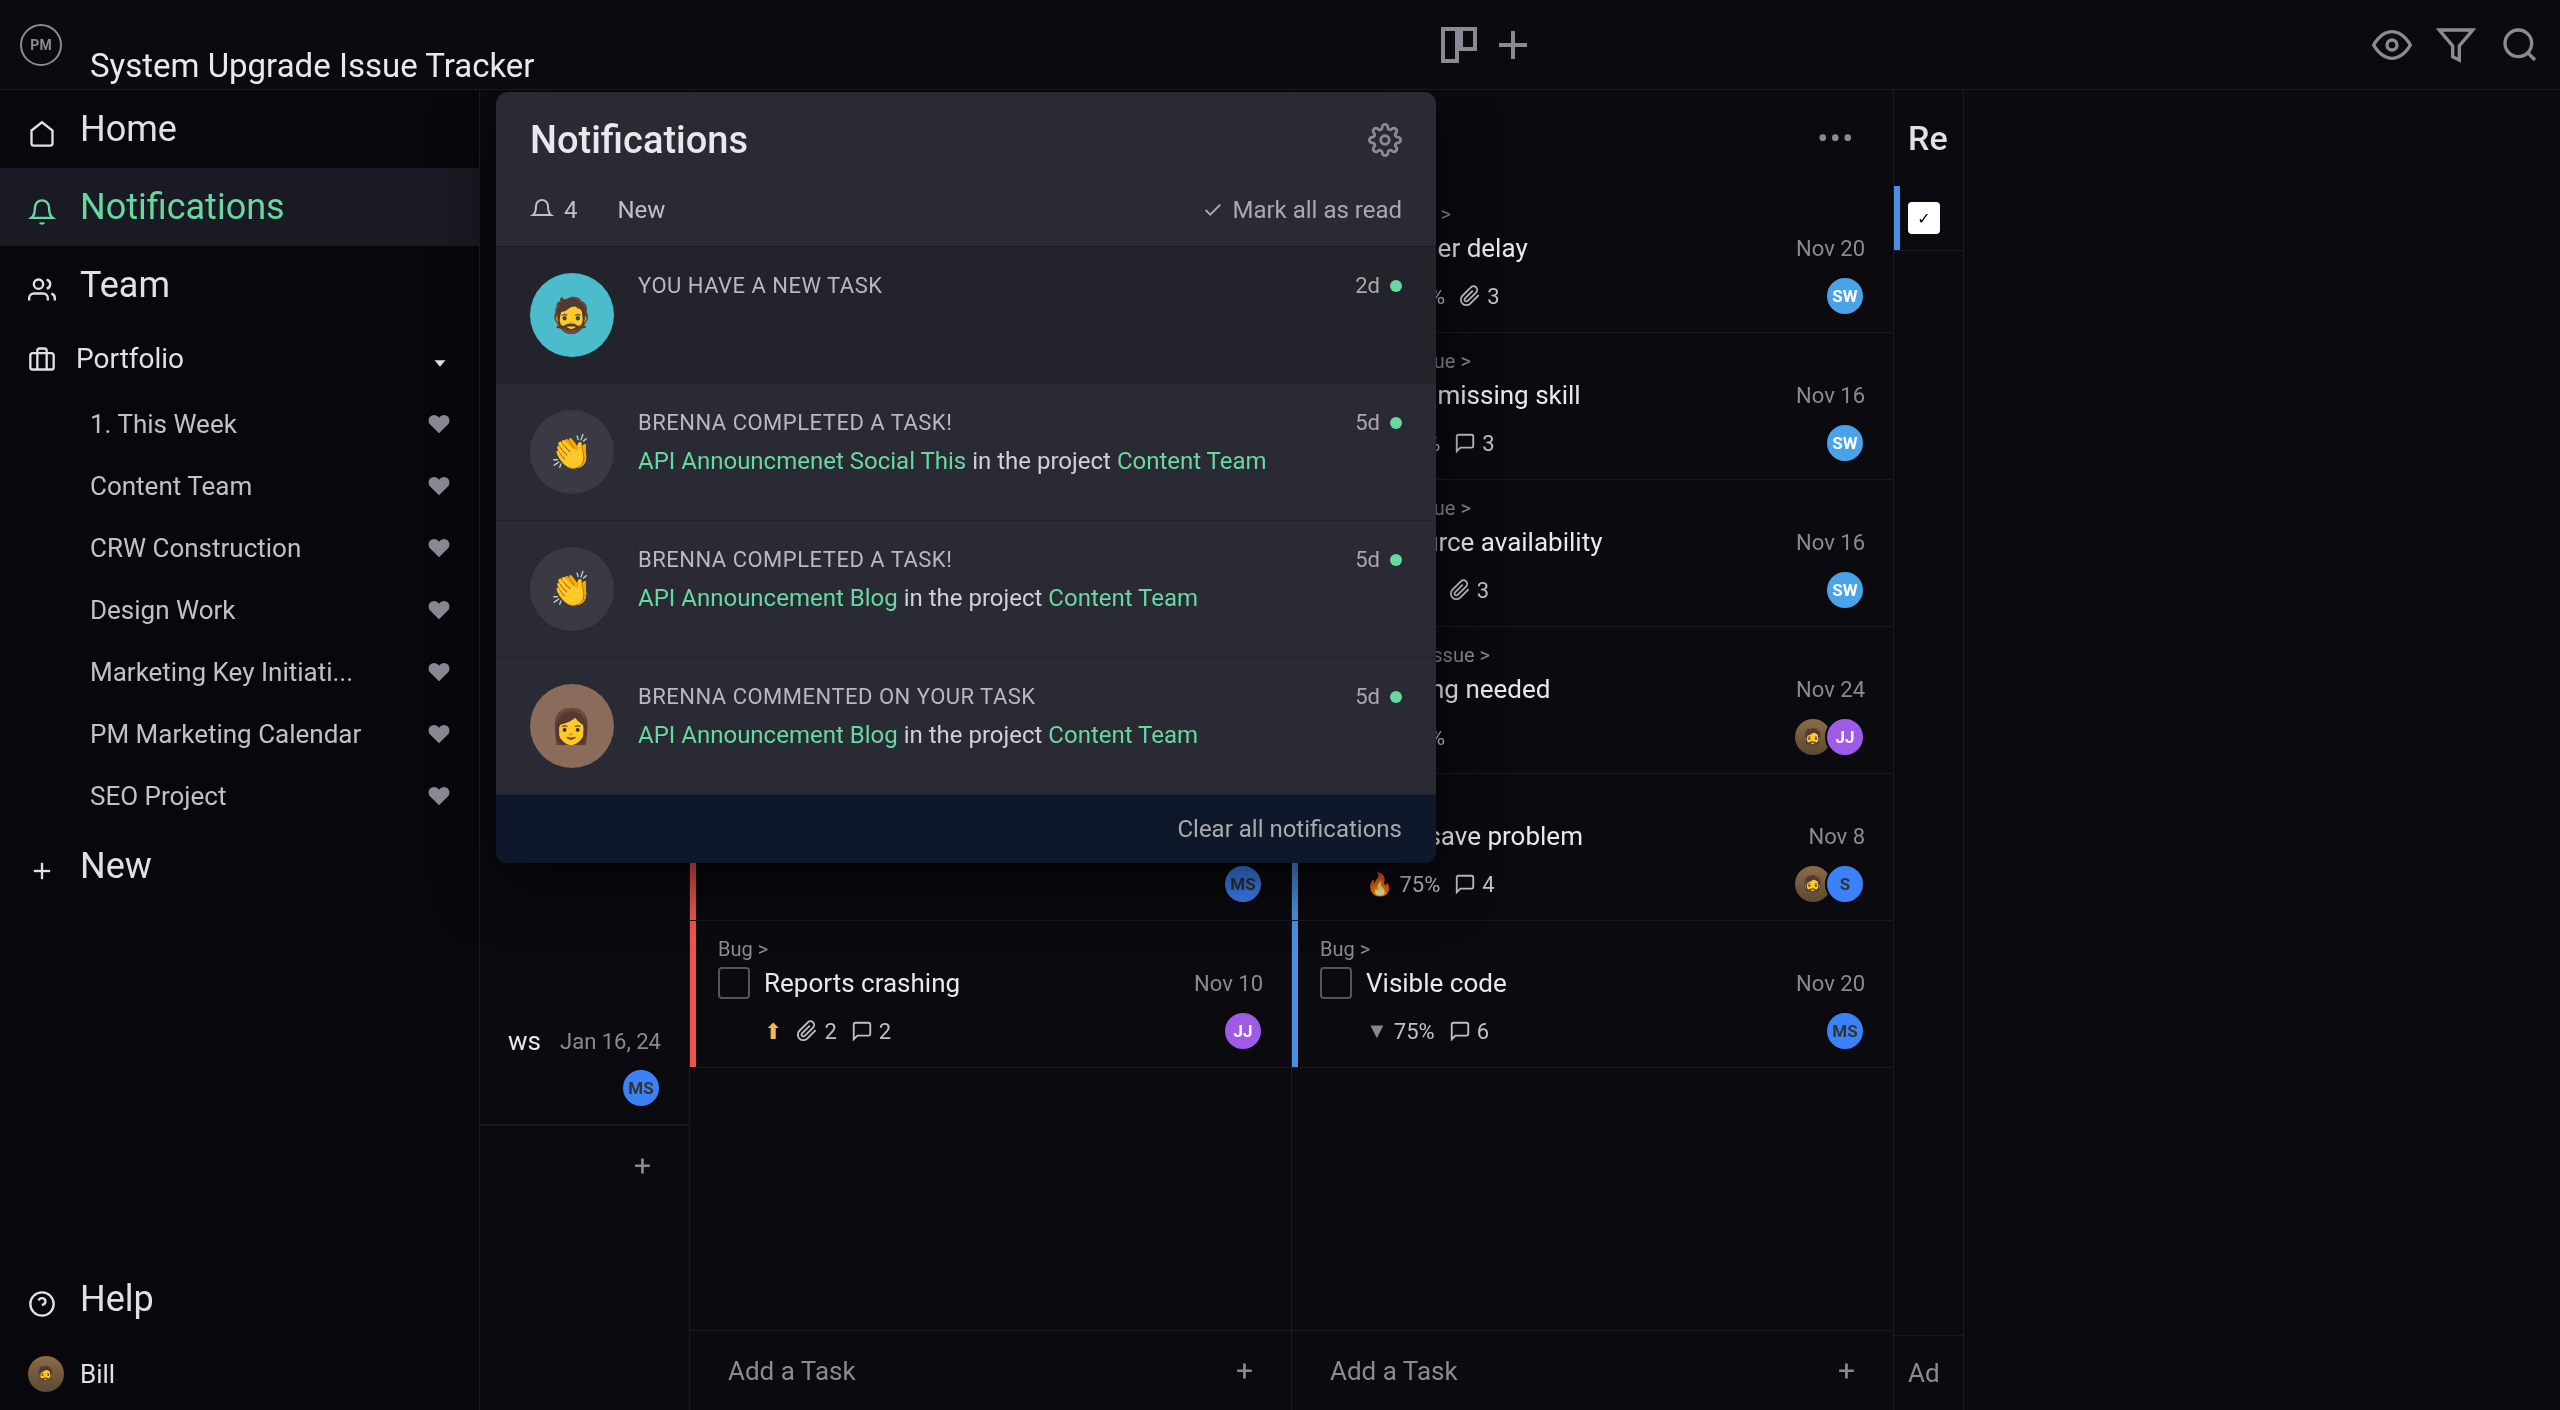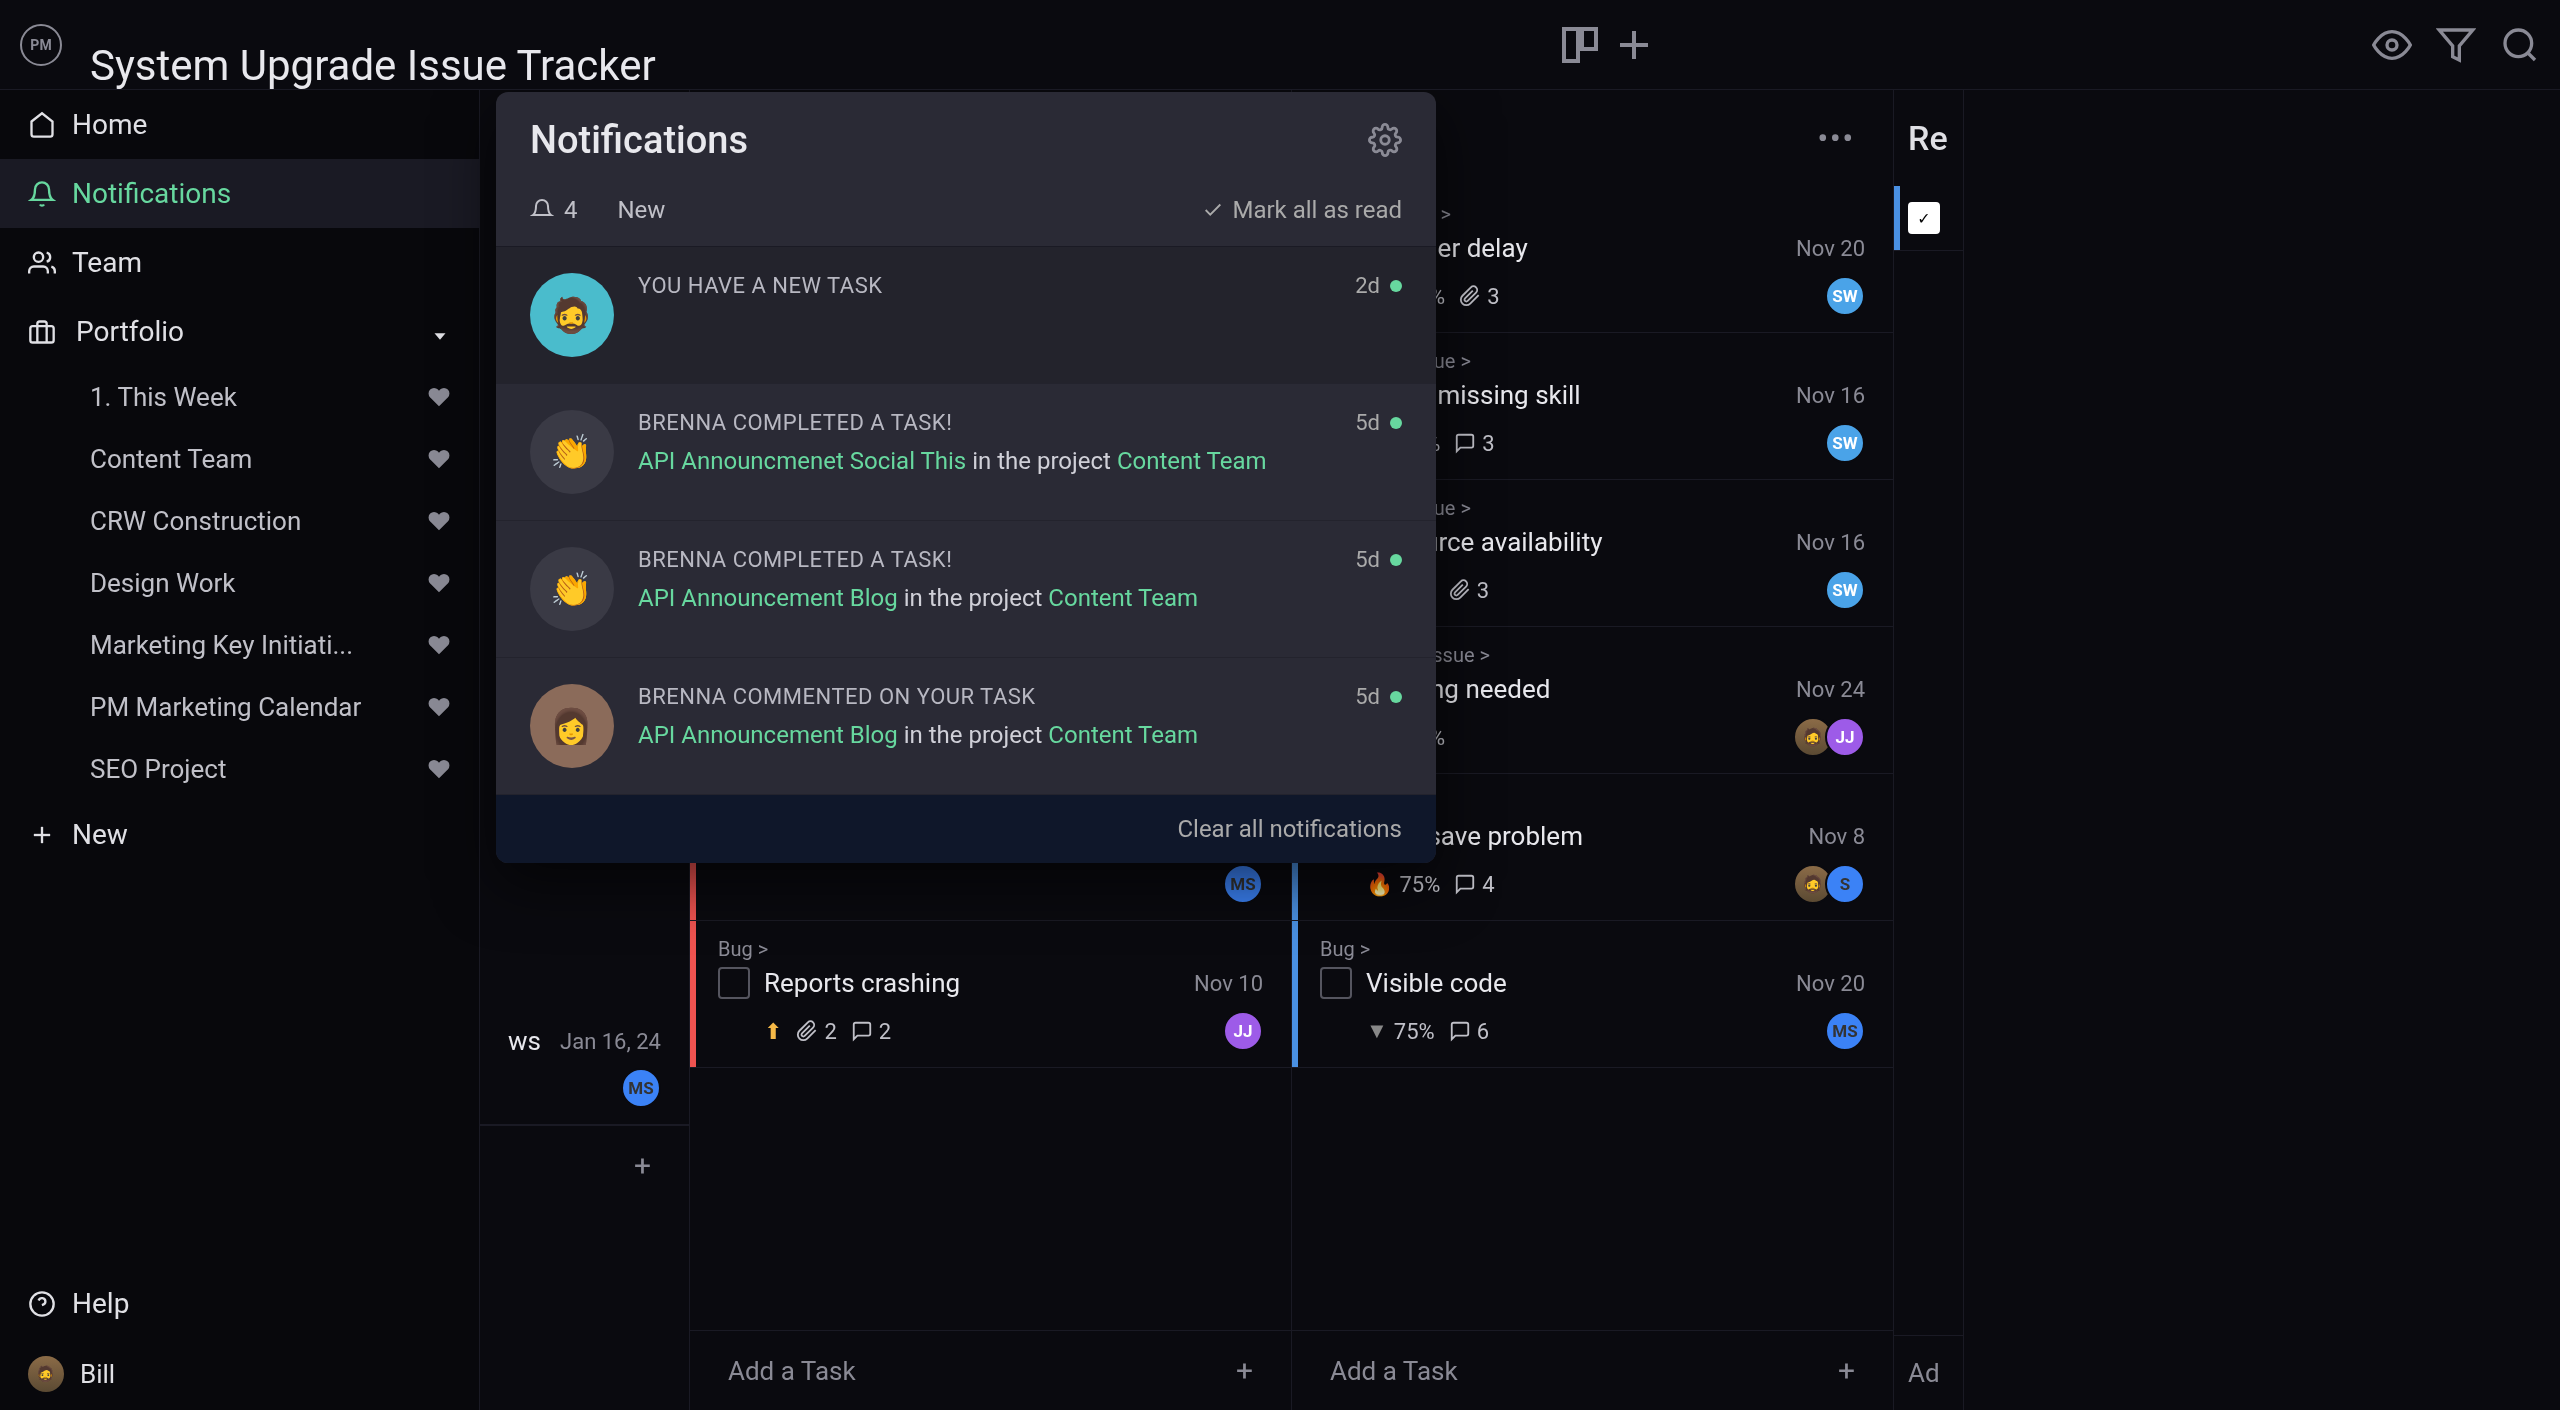--- a/index.html
+++ b/index.html
@@ -2,32 +2,32 @@
 <html><head>
 <meta charset="utf-8">
 <style>
 * { margin: 0; padding: 0; box-sizing: border-box; font-family: -apple-system, BlinkMacSystemFont, 'Segoe UI', Roboto, sans-serif; }
 body { background: #0a0a0f; color: #e0e0e5; width: 2560px; height: 1410px; overflow: hidden; transform-origin: top left; }
 .app { display: flex; flex-direction: column; height: 100%; }
 
 
 .topbar { height: 90px; display: flex; align-items: center; padding: 0 20px; border-bottom: 1px solid #1a1a24; }
 .logo { width: 42px; height: 42px; border-radius: 50%; border: 2px solid #8a8a95; display: flex; align-items: center; justify-content: center; font-size: 14px; font-weight: 700; color: #8a8a95; margin-right: 28px; }
-.page-title { font-size: 42px; font-weight: 400; color: #e8e8ed; flex: 0 0 auto; margin-top: 42px; }
+.page-title { font-size: 33px; font-weight: 400; color: #e8e8ed; flex: 0 0 auto; margin-top: 42px; }
 .top-tabs { display: flex; gap: 6px; margin-left: 900px; }
 .top-tab { width: 48px; height: 48px; display: flex; align-items: center; justify-content: center; color: #8a8a95; cursor: pointer; border-radius: 6px; }
 .top-right { margin-left: auto; display: flex; gap: 24px; }
 .top-icon { width: 40px; height: 40px; display: flex; align-items: center; justify-content: center; color: #8a8a95; cursor: pointer; }
 
 
 .main { display: flex; flex: 1; overflow: hidden; position: relative; }
 
 
 .sidebar { width: 480px; background: #08080c; display: flex; flex-direction: column; border-right: 1px solid #1a1a24; }
-.nav-item { display: flex; align-items: center; padding: 18px 28px; color: #e0e0e5; font-size: 28px; cursor: pointer; gap: 16px; }
+.nav-item { display: flex; align-items: center; padding: 18px 28px; color: #e0e0e5; font-size: 36px; cursor: pointer; gap: 24px; }
 .nav-item.active { background: #1a1a24; color: #67d89f; }
 .nav-item .icon { width: 28px; height: 28px; flex-shrink: 0; }
 .nav-section { display: flex; align-items: center; padding: 18px 28px; color: #e0e0e5; font-size: 28px; gap: 20px; }
 .nav-section .chev-icon { margin-left: auto; }
 .project-item { display: flex; align-items: center; padding: 16px 28px 16px 90px; color: #c0c0c8; font-size: 26px; cursor: pointer; }
 .project-item .heart { margin-left: auto; color: #8a8a95; }
 .sidebar-footer { margin-top: auto; }
 .user-row { display: flex; align-items: center; gap: 16px; padding: 18px 28px; font-size: 26px; }
 .avatar-sm { width: 36px; height: 36px; border-radius: 50%; display: flex; align-items: center; justify-content: center; font-size: 15px; font-weight: 600; }
 .column { width: 602px; flex-shrink: 0; display: flex; flex-direction: column; border-right: 1px solid #1a1a24; }

